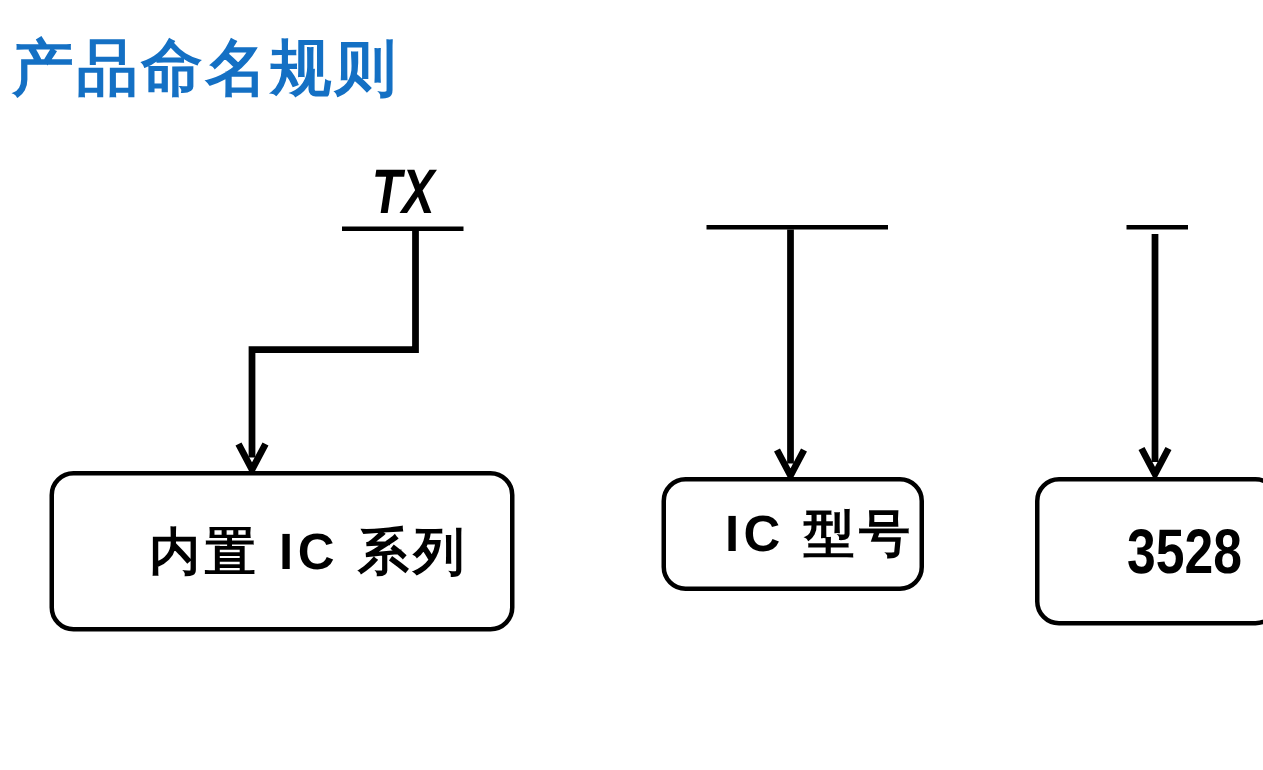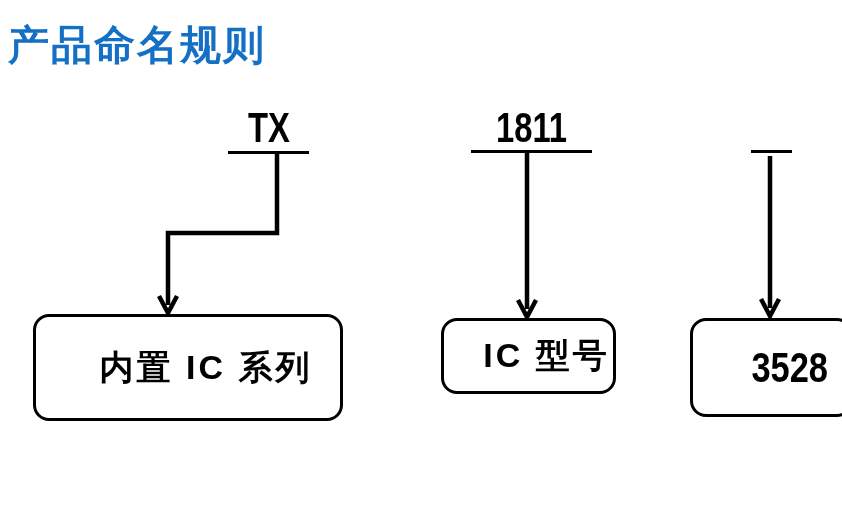--- a/index.html
+++ b/index.html
@@ -83,35 +83,32 @@
     transform-origin: center center;
   }
 </style>
 </head>
 <body>
 
 <div class="canvas">
 
   <h1 class="title">产品命名规则</h1>
 
-  <div class="code-label" style="left:224px; width:90px;">
+  <div class="code-label" style="left:224px; width:90px;font-style:italic;">
     <span class="condensed">TX</span>
   </div>
   <div class="underline" style="left:228px; top:151px; width:81px;"></div>
   <svg class="arrow" style="left:150px; top:150px;" width="140" height="170" viewBox="0 0 140 170">
     <path class="stroke" d="M127 3 L127 83 L18 83 L18 155"></path>
     <polyline class="stroke" points="9,146 18,163 27,146"></polyline>
   </svg>
   <div class="box" style="left:33px; top:314px; width:310px; height:107px;">
     <span class="box-text">内置 IC 系列</span>
   </div>
 
-  <div class="code-label" style="left:471px; width:121px;">
-    <span class="condensed">1811</span>
-  </div>
   <div class="underline" style="left:471px; top:150px; width:121px;"></div>
   <svg class="arrow" style="left:505px; top:150px;" width="44" height="170" viewBox="0 0 44 170">
     <path class="stroke" d="M22 3 L22 159"></path>
     <polyline class="stroke" points="13,150 22,167 31,150"></polyline>
   </svg>
   <div class="box" style="left:441px; top:318px; width:175px; height:76px;">
     <span class="box-text">IC 型号</span>
   </div>
 
   <div class="underline" style="left:751px; top:150px; width:41px;"></div>

